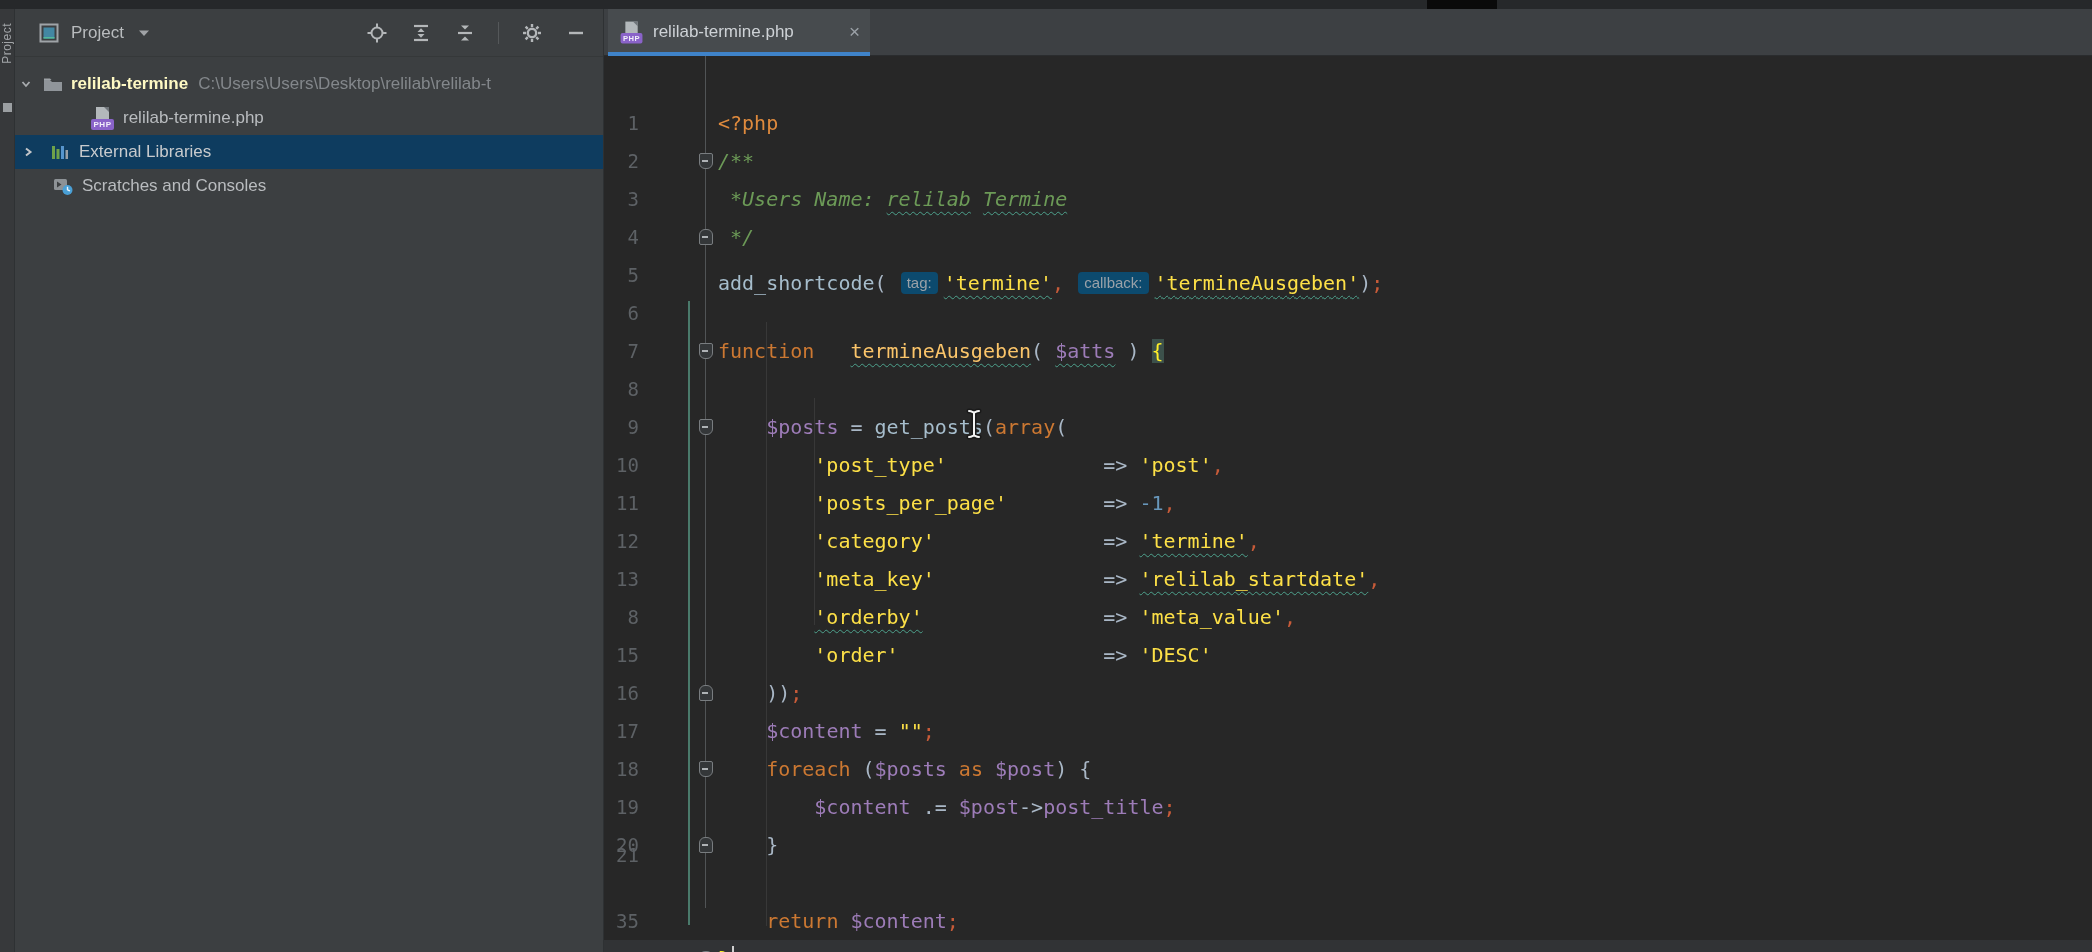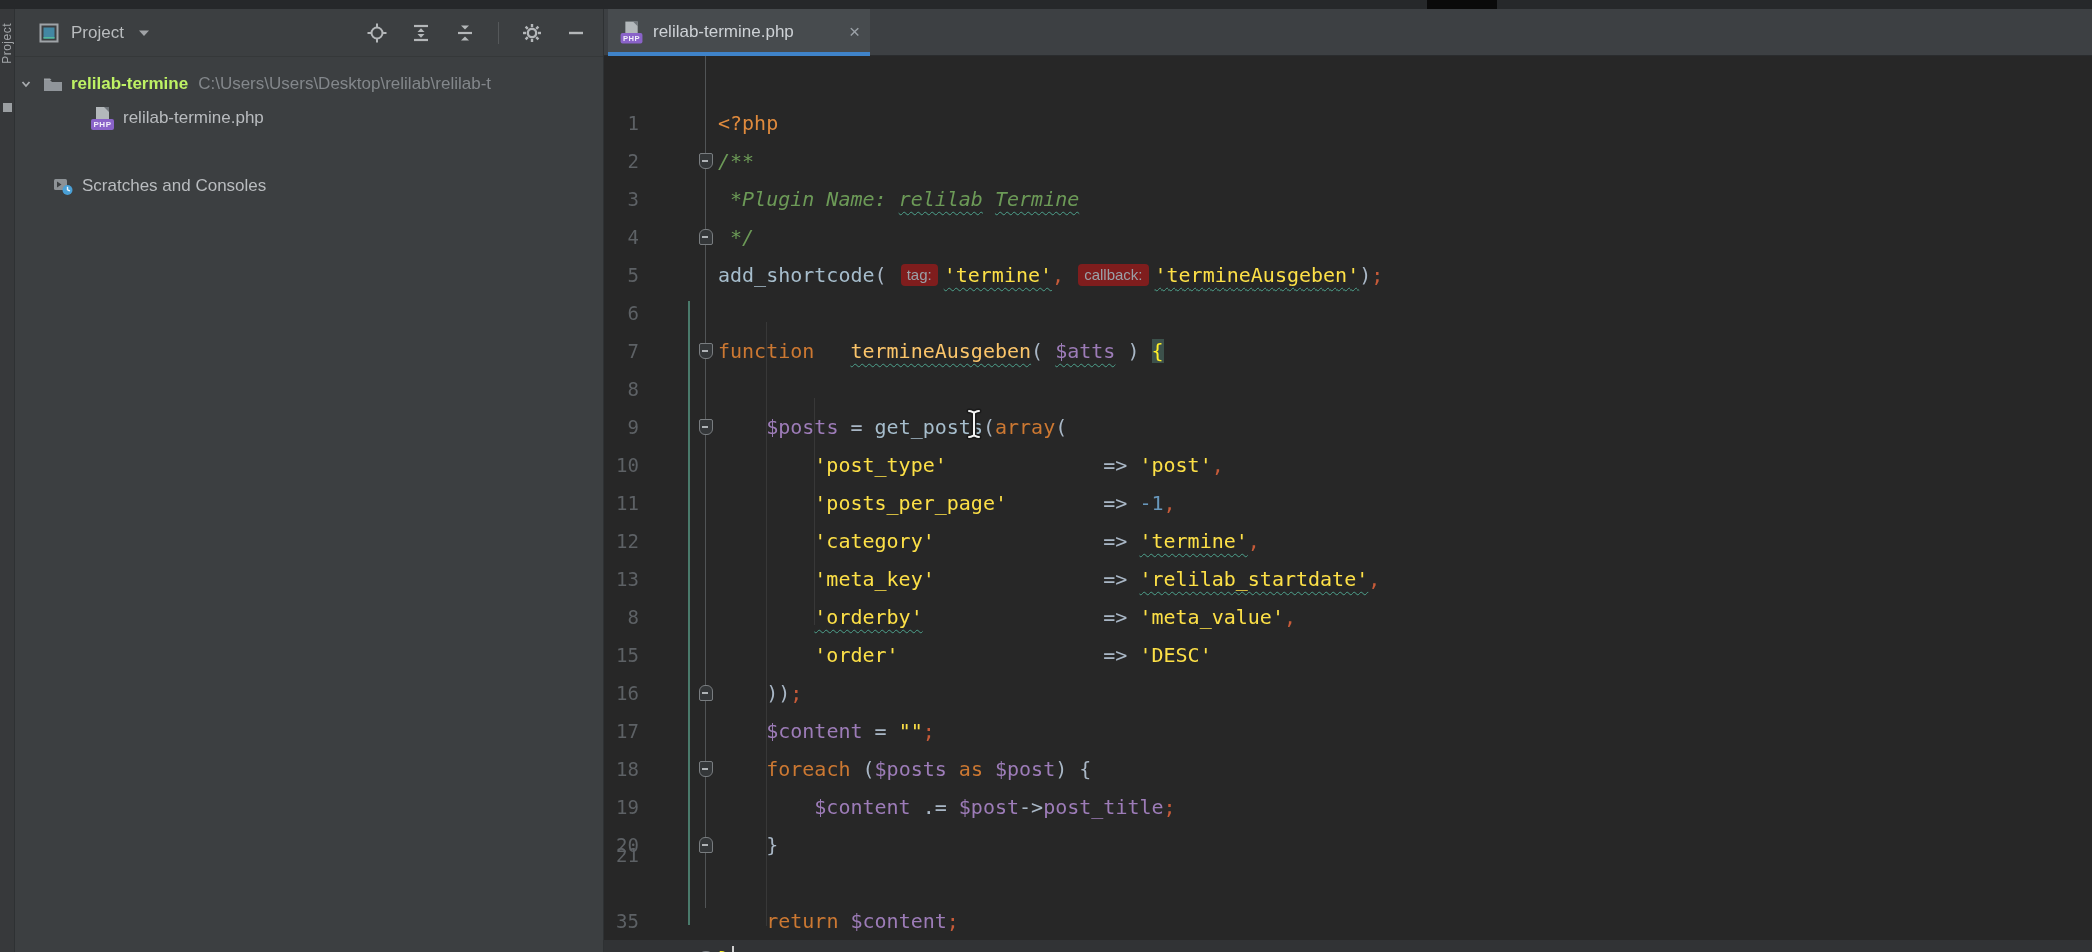--- a/index.html
+++ b/index.html
@@ -21,21 +21,21 @@
   #panel-header .view-icon{margin-left:24px;}
   #panel-header .ptitle{margin-left:12px;font-size:17px;color:#b9bcbe;}
   #panel-header .chev{margin-left:14px;}
   #panel-toolbar{margin-left:auto;display:flex;align-items:center;gap:22px;padding-right:16px;}
   #panel-toolbar .tbtn{width:22px;height:22px;display:flex;align-items:center;justify-content:center;cursor:default;}
   .vsep{width:1px;height:22px;background:#55585a;}
 
   .tree-row{position:absolute;left:0;width:100%;height:34px;display:flex;align-items:center;white-space:nowrap;overflow:hidden;}
   .tree-row.selected{background:#0e3c5f;}
   .tree-label{font-size:17px;color:#b9bcbf;}
-  .tree-label.bold{font-weight:bold;color:#bef264;}
+  .tree-label.bold{font-weight:bold;color:#fef9c3;}
   .tree-path{font-size:17px;color:#83878b;margin-left:10px;}
   .chev-slot{width:14px;display:inline-flex;justify-content:center;}
 
   
   svg{display:block;}
 
   
   .php-icon{position:relative;width:24px;height:23px;flex:0 0 24px;}
   .php-icon .page{position:absolute;left:5px;top:0;width:13px;height:14px;background:#b3b8bb;}
   .php-icon .fold{position:absolute;left:13px;top:0;width:0;height:0;border-top:5px solid #70757a;border-left:5px solid transparent;margin-left:0;transform:translateX(0);}
@@ -76,21 +76,21 @@
   .tok.num{color:#6897bb;}
   .tok.plain{color:#a9b7c6;}
   .tok.punct{color:#c75b39;}
   .tok.fncall{color:#a6bdcc;}
   .tok.fndecl{color:#fbc56a;}
   .tok.typo{text-decoration:underline;text-decoration-style:wavy;text-decoration-color:#4da18c;text-decoration-thickness:1.3px;text-underline-offset:5px;}
   .tok.brace-hl{color:#ffef28;background:#3c514b;}
   .tok.brace-close{color:#ffef28;font-weight:bold;}
 
   .hint-chip{display:inline-block;font-family:"Liberation Sans",sans-serif;font-size:15px;color:#9aa1a8;
-      background:#7f1d1d;border-radius:4px;padding:1px 6px;margin:8px 6px 0 2px;vertical-align:2px;line-height:20px;}
+      background:#0c4a6e;border-radius:4px;padding:1px 6px;margin:16px 6px 0 2px;vertical-align:2px;line-height:20px;}
 
   .caret{display:inline-block;width:2px;height:26px;background:#d0d0d0;vertical-align:-6px;margin-left:2px;}
 
   #mouse-cursor{position:absolute;left:964px;top:406px;z-index:60;}
 </style>
 </head>
 <body>
 
 <div id="screen">
 
@@ -185,20 +185,36 @@
 
     <div class="tree-row" style="top:92px;">
       <span class="php-icon" style="margin-left:76px;">
         <span class="page"></span>
           <span class="fold"></span>
         <span class="badge">PHP</span>
       </span>
       <span class="tree-label" style="margin-left:8px;">relilab-termine.php</span>
     </div>
 
+    <div class="tree-row selected" style="top:126px;">
+      <span class="chev-slot" style="margin-left:6px;">
+        <svg width="12" height="12" fill="none" stroke="#c3c6c9" stroke-width="2">
+            <polyline points="4,2.5 8.5,6 4,9.5"></polyline>
+          </svg>
+      </span>
+      <span style="margin-left:16px;">
+        <svg width="18" height="17">
+          <rect x="1" y="2" width="3" height="13" fill="#6fa24a"></rect>
+          <rect x="5.5" y="5" width="3" height="10" fill="#6fa24a"></rect>
+          <rect x="10" y="2" width="3" height="13" fill="#5795cc"></rect>
+          <rect x="14.5" y="6" width="2.5" height="9" fill="#9aa0a6"></rect>
+        </svg>
+      </span>
+      <span class="tree-label" style="margin-left:10px;color:#c8cbce;">External Libraries</span>
+    </div>
 
     <div class="tree-row" style="top:160px;">
       <span style="margin-left:38px;position:relative;width:21px;height:19px;">
         <svg width="21" height="19">
           <rect x="1" y="2" width="13" height="11" rx="1.5" fill="#8d9296"></rect>
           <polygon points="4,4.5 8.5,7.5 4,10.5" fill="#3c3f41"></polygon>
           <circle cx="14.5" cy="13" r="5" fill="#4aa0d6"></circle>
           <line x1="14.5" y1="13" x2="14.5" y2="9.8" stroke="#eef4f8" stroke-width="1.4"></line>
           <line x1="14.5" y1="13" x2="17" y2="13.8" stroke="#eef4f8" stroke-width="1.4"></line>
         </svg>
@@ -222,21 +238,21 @@
     </div>
 
     <div id="code-area">
       <div class="indent-guide" style="left:162px;top:266px;height:604px;"></div>
       <div class="indent-guide" style="left:210px;top:342px;height:227px;"></div>
       <div id="fold-line"></div>
       <div id="scope-line"></div>
       <div id="code-lines">
           <div class="code-line" style="top: 48px;"><span class="lnum">1</span><span class="tok tag">&lt;?php</span></div>
           <div class="code-line" style="top: 86px;"><span class="lnum">2</span><span class="fold-marker open"></span><span class="tok comment">/**</span></div>
-          <div class="code-line" style="top: 124px;"><span class="lnum">3</span><span class="tok comment"> *Plugin Name: </span><span class="tok comment typo">relilab</span><span class="tok comment"> </span><span class="tok comment typo">Termine</span></div>
+          <div class="code-line" style="top: 124px;"><span class="lnum">3</span><span class="tok comment"> *Users Name: </span><span class="tok comment typo">relilab</span><span class="tok comment"> </span><span class="tok comment typo">Termine</span></div>
           <div class="code-line" style="top: 162px;"><span class="lnum">4</span><span class="fold-marker close"></span><span class="tok comment"> */</span></div>
           <div class="code-line" style="top: 200px;"><span class="lnum">5</span><span class="tok fncall">add_shortcode</span><span class="tok plain">( </span><span class="hint-chip">tag:</span><span class="tok str typo">'termine'</span><span class="tok punct">,</span><span class="tok plain"> </span><span class="hint-chip">callback:</span><span class="tok str typo">'termineAusgeben'</span><span class="tok plain">)</span><span class="tok punct">;</span></div>
           <div class="code-line" style="top: 238px;"><span class="lnum">6</span></div>
           <div class="code-line" style="top: 276px;"><span class="lnum">7</span><span class="fold-marker open"></span><span class="tok kw">function</span><span class="tok plain">   </span><span class="tok fndecl typo">termineAusgeben</span><span class="tok plain">( </span><span class="tok var typo">$atts</span><span class="tok plain"> ) </span><span class="tok brace-hl">{</span></div>
           <div class="code-line" style="top: 314px;"><span class="lnum">8</span></div>
           <div class="code-line" style="top: 352px;"><span class="lnum">9</span><span class="fold-marker open"></span><span class="tok plain">    </span><span class="tok var">$posts</span><span class="tok plain"> = </span><span class="tok fncall">get_posts</span><span class="tok plain">(</span><span class="tok kw">array</span><span class="tok plain">(</span></div>
           <div class="code-line" style="top: 390px;"><span class="lnum">10</span><span class="tok plain">        </span><span class="tok str">'post_type'</span><span class="tok plain">             </span><span class="tok plain">=&gt; </span><span class="tok str">'post'</span><span class="tok punct">,</span></div>
           <div class="code-line" style="top: 428px;"><span class="lnum">11</span><span class="tok plain">        </span><span class="tok str">'posts_per_page'</span><span class="tok plain">        </span><span class="tok plain">=&gt; </span><span class="tok num">-1</span><span class="tok punct">,</span></div>
           <div class="code-line" style="top: 466px;"><span class="lnum">12</span><span class="tok plain">        </span><span class="tok str">'category'</span><span class="tok plain">              </span><span class="tok plain">=&gt; </span><span class="tok str typo">'termine'</span><span class="tok punct">,</span></div>
           <div class="code-line" style="top: 504px;"><span class="lnum">13</span><span class="tok plain">        </span><span class="tok str">'meta_key'</span><span class="tok plain">              </span><span class="tok plain">=&gt; </span><span class="tok str typo">'relilab_startdate'</span><span class="tok punct">,</span></div>

